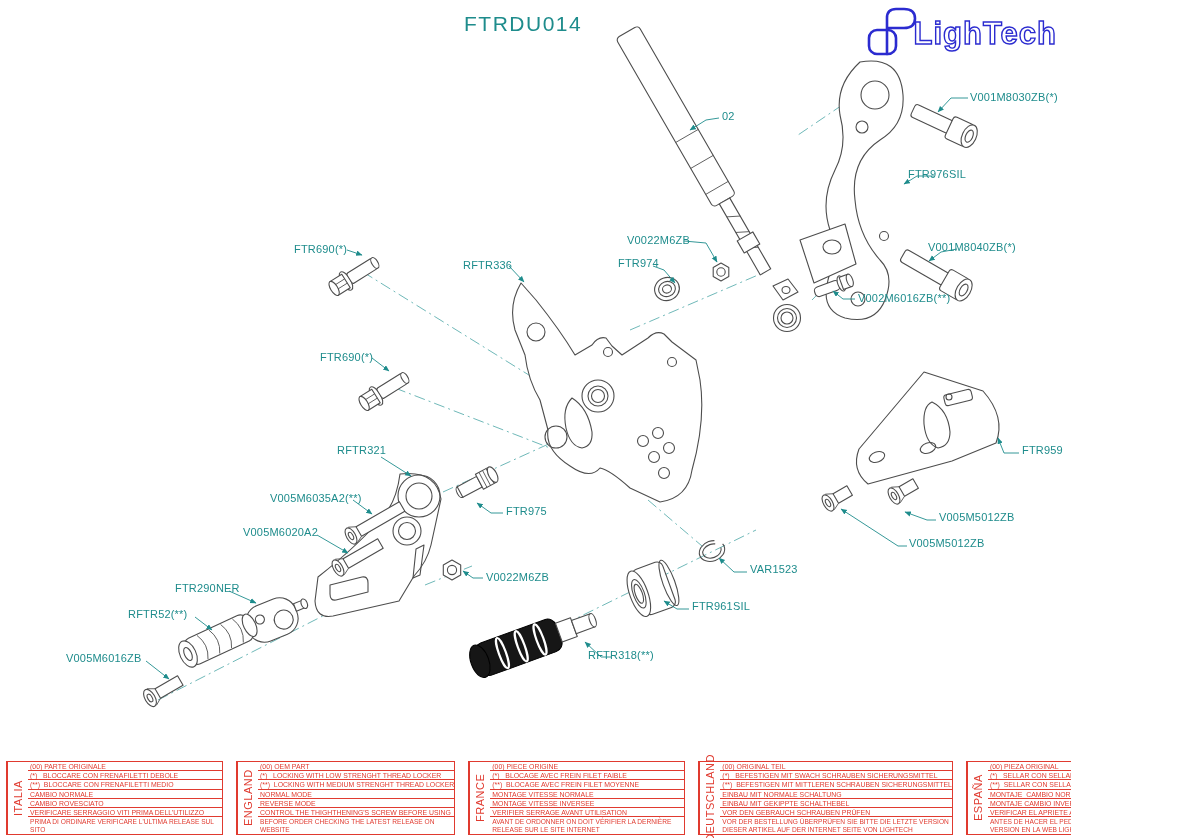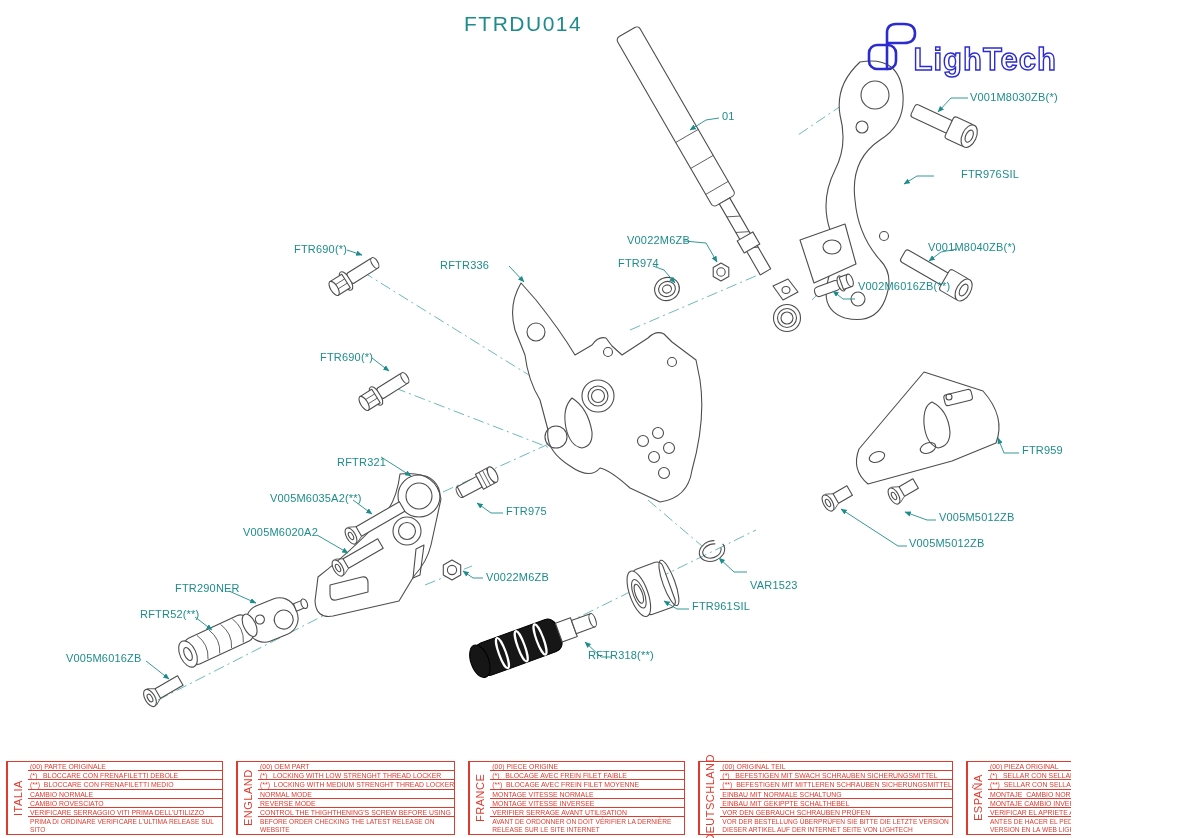--- a/index.html
+++ b/index.html
@@ -2,21 +2,21 @@
 <html><head>
 <meta charset="utf-8">
 <style>
   html,body{margin:0;padding:0;background:#fff;}
   .canvas{position:relative;width:1071px;height:838px;background:#ffffff;overflow:hidden;
           font-family:"Liberation Sans",sans-serif;}
   
   .plabel{position:absolute;font-size:11px;letter-spacing:.2px;color:#1e8c8c;white-space:nowrap;}
   .title{position:absolute;left:464px;top:12px;font-size:21px;letter-spacing:1.5px;color:#1e8c8c;font-weight:400;}
   
-  .logo{position:absolute;right:14px;top:20px;display:flex;align-items:flex-end;}
+  .logo{position:absolute;right:14px;top:5px;display:flex;align-items:center;}
   .logo-text{font-weight:bold;font-size:31px;letter-spacing:1px;color:#ffffff;
              -webkit-text-stroke:1.4px #2b2bd0;margin-left:-10px;margin-bottom:-4px;}
   
   svg.diagram{position:absolute;left:0;top:0;}
   .pl{fill:#ffffff;stroke:#4d4d4d;stroke-width:1.1;stroke-linejoin:round;}
   .pn{fill:none;stroke:#4d4d4d;stroke-width:1.1;stroke-linejoin:round;}
   .pt{fill:none;stroke:#4d4d4d;stroke-width:.8;}
   .pb{fill:#161616;stroke:#000;stroke-width:1;}
   .ring{fill:none;stroke:#fff;stroke-width:2.2;}
   .ld{fill:none;stroke:#1e8c8c;stroke-width:.9;marker-end:url(#arr);}
@@ -307,44 +307,44 @@
   <div class="title">FTRDU014</div>
 
   <div class="logo">
     <svg width="58" height="54" viewBox="0 0 58 54">
       <rect x="3" y="25" width="27" height="24" rx="8" fill="none" stroke="#2b2bd0" stroke-width="2.6"></rect>
       <path d="M21,49 L21,13 Q21,4 30,4 L38,4 Q49,4 49,13.5 Q49,23 38,23 L21,23" fill="none" stroke="#2b2bd0" stroke-width="2.6" stroke-linecap="round"></path>
     </svg>
     <span class="logo-text">LighTech</span>
   </div>
 
-  <div class="plabel" style="left:722px;top:110px">01</div>
+  <div class="plabel" style="left:722px;top:110px">02</div>
   <div class="plabel" style="left:970px;top:91px">V001M8030ZB(*)</div>
-  <div class="plabel" style="left:961px;top:168px">FTR976SIL</div>
+  <div class="plabel" style="left:908px;top:168px">FTR976SIL</div>
   <div class="plabel" style="left:928px;top:241px">V001M8040ZB(*)</div>
-  <div class="plabel" style="left:858px;top:280px">V002M6016ZB(**)</div>
+  <div class="plabel" style="left:858px;top:292px">V002M6016ZB(**)</div>
   <div class="plabel" style="left:627px;top:234px">V0022M6ZB</div>
   <div class="plabel" style="left:618px;top:257px">FTR974</div>
   <div class="plabel" style="left:294px;top:243px">FTR690(*)</div>
-  <div class="plabel" style="left:440px;top:259px">RFTR336</div>
+  <div class="plabel" style="left:463px;top:259px">RFTR336</div>
   <div class="plabel" style="left:320px;top:351px">FTR690(*)</div>
   <div class="plabel" style="left:1022px;top:444px">FTR959</div>
   <div class="plabel" style="left:939px;top:511px">V005M5012ZB</div>
   <div class="plabel" style="left:909px;top:537px">V005M5012ZB</div>
-  <div class="plabel" style="left:337px;top:456px">RFTR321</div>
+  <div class="plabel" style="left:337px;top:444px">RFTR321</div>
   <div class="plabel" style="left:270px;top:492px">V005M6035A2(**)</div>
   <div class="plabel" style="left:243px;top:526px">V005M6020A2</div>
   <div class="plabel" style="left:506px;top:505px">FTR975</div>
   <div class="plabel" style="left:486px;top:571px">V0022M6ZB</div>
   <div class="plabel" style="left:175px;top:582px">FTR290NER</div>
-  <div class="plabel" style="left:140px;top:608px">RFTR52(**)</div>
+  <div class="plabel" style="left:128px;top:608px">RFTR52(**)</div>
   <div class="plabel" style="left:66px;top:652px">V005M6016ZB</div>
   <div class="plabel" style="left:692px;top:600px">FTR961SIL</div>
   <div class="plabel" style="left:588px;top:649px">RFTR318(**)</div>
-  <div class="plabel" style="left:750px;top:579px">VAR1523</div>
+  <div class="plabel" style="left:750px;top:563px">VAR1523</div>
 
   <div class="tables">
 
     <div class="ltable">
       <div class="lang">ITALIA</div>
       <div class="rows">
         <div class="trow">(00) PARTE ORIGINALE</div>
         <div class="trow">(*)&nbsp;&nbsp; BLOCCARE CON FRENAFILETTI DEBOLE</div>
         <div class="trow">(**)&nbsp; BLOCCARE CON FRENAFILETTI MEDIO</div>
         <div class="trow">CAMBIO NORMALE</div>

